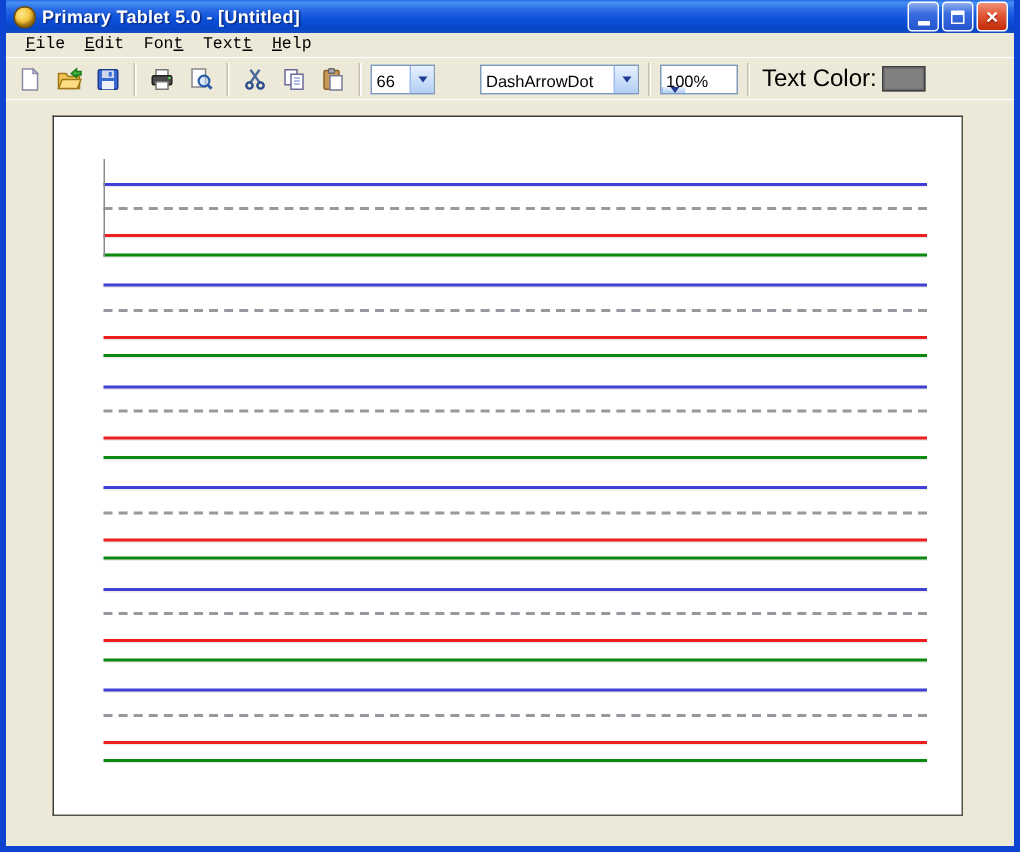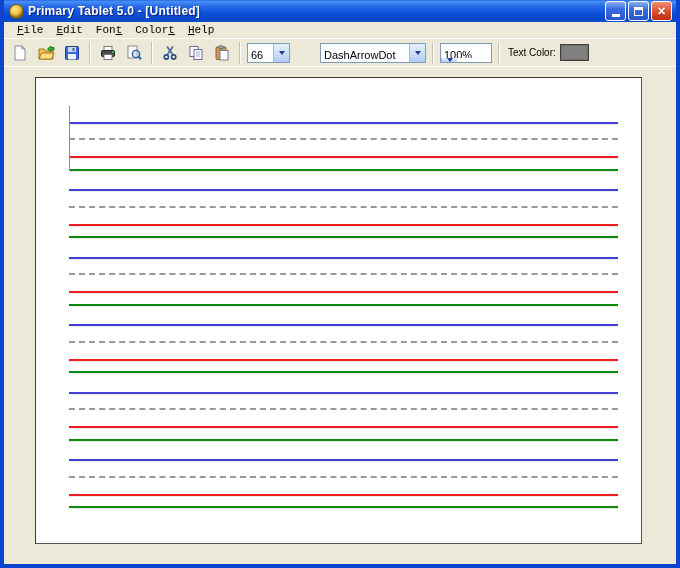--- a/index.html
+++ b/index.html
@@ -43,21 +43,21 @@
   .combo{display:flex;height:20px;border:1px solid #7f9db9;background:#fff;align-items:stretch;margin:0 2px;}
   .combo-value{flex:1;font-size:11px;line-height:18px;padding:2px 3px;overflow:hidden;white-space:nowrap;}
   .combo-btn{width:16px;display:flex;align-items:center;justify-content:center;
     background:linear-gradient(180deg,#e8f1fd 0%,#cadef9 55%,#b2cdf4 100%);
     border-left:1px solid #9ebcf0;}
   .combo-arrow{width:0;height:0;border-left:3px solid transparent;border-right:3px solid transparent;
     border-top:4px solid #1f3a93;}
   .w-fontsize{width:43px;}
   .w-style{width:106px;margin-left:28px;}
   .w-zoom{width:52px;flex-direction:column;}
-  .textcolor-label{font-size:10px;margin:0 4px 0 4px;color:#000;}
+  .textcolor-label{font-size:16px;margin:0 4px 0 4px;color:#000;}
   .swatch{width:29px;height:17px;border:1px solid #404040;box-shadow:inset 0 0 0 1px #6e6e6e;}
 
   
   .client{position:relative;height:497px;background:#ECE9D8;overflow:hidden;}
   .page{position:absolute;left:31px;top:10px;width:607px;height:467px;background:#fff;
     border:1px solid #55554c;border-top-color:#3a3a33;border-left-color:#3a3a33;}
   .lines-host{position:absolute;left:0;top:0;right:0;bottom:0;}
   .rule-line{position:absolute;}
   .rl-solid{height:2px;box-shadow:0 1px 0 rgba(0,0,0,0.08);}
   .rl-dashed{height:0;border-top:2px dashed #98989e;}
@@ -81,21 +81,21 @@
       <span class="wbtn close">
           <span class="glyph-close">×</span>
         </span>
     </span>
   </div>
 
   <div class="menubar">
     <span class="menu-item"><span></span><span class="mi-key">F</span><span>ile</span></span>
     <span class="menu-item"><span></span><span class="mi-key">E</span><span>dit</span></span>
     <span class="menu-item"><span>Fon</span><span class="mi-key">t</span><span></span></span>
-    <span class="menu-item"><span>Color</span><span class="mi-key">t</span><span></span></span>
+    <span class="menu-item"><span>Text</span><span class="mi-key">t</span><span></span></span>
     <span class="menu-item"><span></span><span class="mi-key">H</span><span>elp</span></span>
   </div>
 
   <div class="toolbar">
 
     <button class="tbtn">
       <svg width="16" height="16">
         <path d="M3 1 h7 l3 3 v11 h-10 z" fill="#ffffff" stroke="#8a8aa8"></path>
         <path d="M10 1 l3 3 h-3 z" fill="#d8e4f8" stroke="#8a8aa8"></path>
       </svg>

